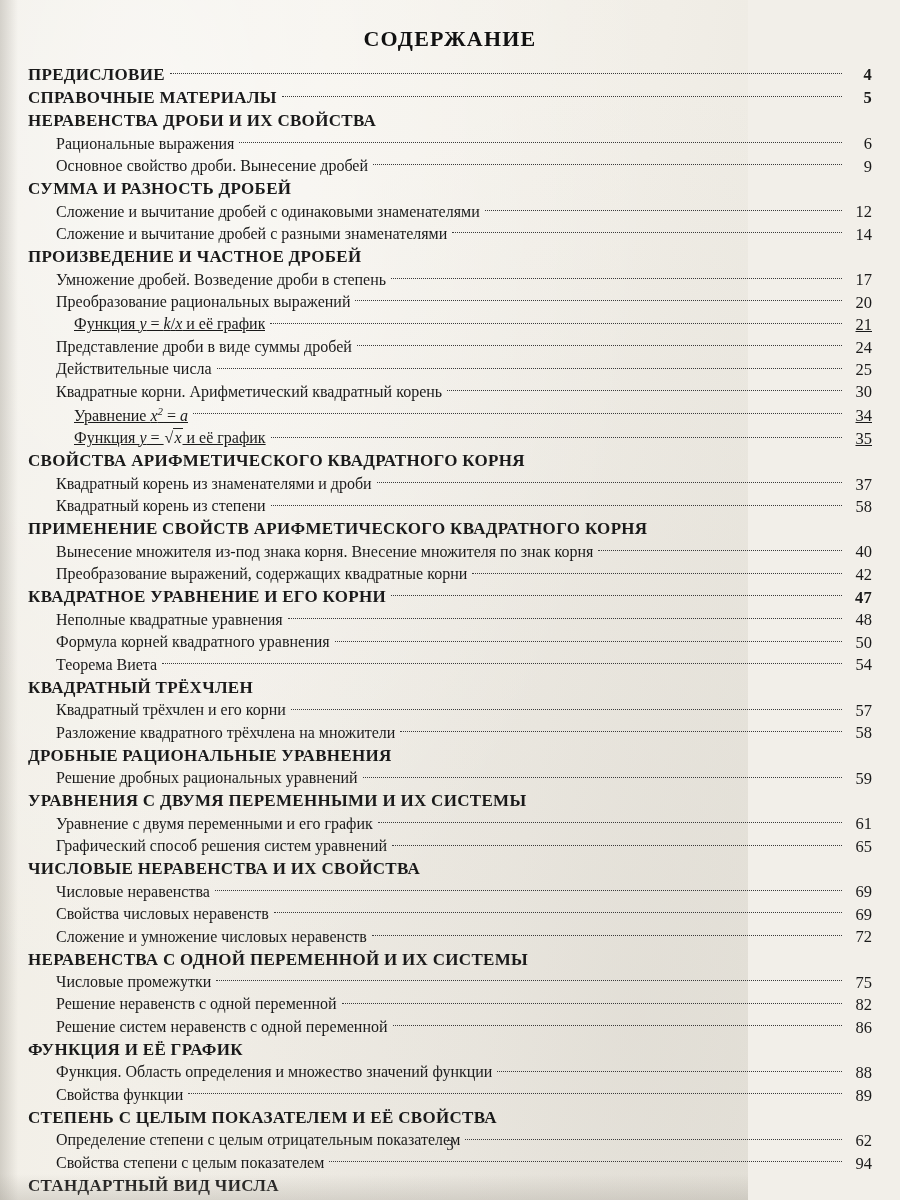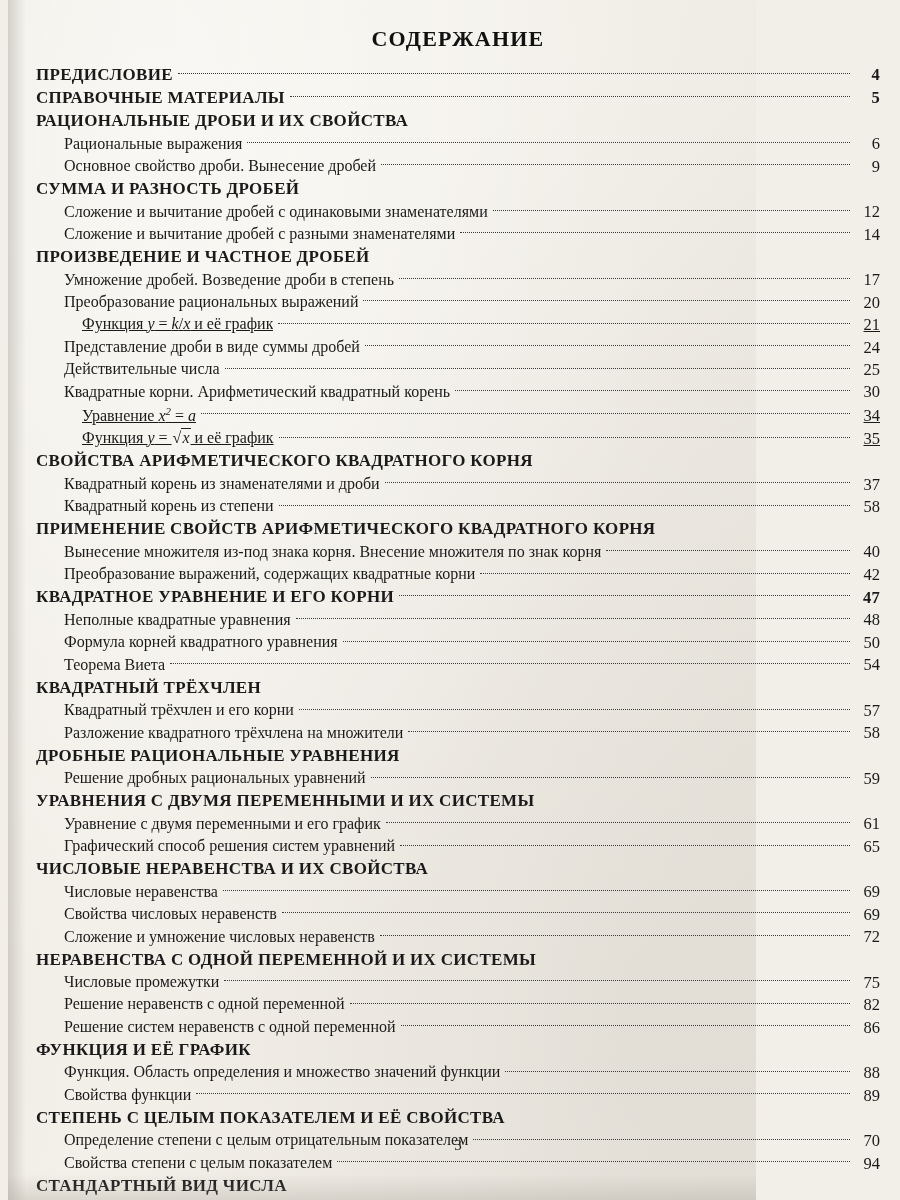--- a/index.html
+++ b/index.html
@@ -10,21 +10,21 @@
     width: 900px;
     height: 1200px;
     background: #f2efe9;
     font-family: "Liberation Serif", serif;
     color: #1a1a1a;
     position: relative;
     overflow: hidden;
   }
   .page {
     position: absolute;
-    left: 8px; top: 0;
+    left: 0; top: 0;
     width: 748px;
     height: 1200px;
     background: linear-gradient(100deg, #efece4 0%, #f4f1ea 35%, #f1eee7 70%, #eae7df 100%);
   }
   .paper-tint {
     position: absolute;
     inset: 0;
     background:
       radial-gradient(ellipse at 20% 10%, rgba(255,255,255,0.55), rgba(255,255,255,0) 60%),
       radial-gradient(ellipse at 85% 85%, rgba(200,195,185,0.30), rgba(255,255,255,0) 65%);
@@ -139,21 +139,21 @@
           <span class="label">ПРЕДИСЛОВИЕ</span>
           <span class="dots"></span>
           <span class="page-num">4</span>
         </div>
         <div class="entry level-0">
           <span class="label">СПРАВОЧНЫЕ МАТЕРИАЛЫ</span>
           <span class="dots"></span>
           <span class="page-num">5</span>
         </div>
         <div class="entry level-0 nodots">
-          <span class="label">РАЦИОНАЛЬНЫЕ ДРОБИ И ИХ СВОЙСТВА</span>
+          <span class="label">НЕРАВЕНСТВА ДРОБИ И ИХ СВОЙСТВА</span>
           <span class="dots"></span>
           <span class="page-num"></span>
         </div>
         <div class="entry level-1">
           <span class="label">Рациональные выражения</span>
           <span class="dots"></span>
           <span class="page-num">6</span>
         </div>
         <div class="entry level-1">
           <span class="label">Основное свойство дроби.  Вынесение дробей</span>
@@ -366,21 +366,21 @@
           <span class="page-num">89</span>
         </div>
         <div class="entry level-0 nodots">
           <span class="label">СТЕПЕНЬ С ЦЕЛЫМ ПОКАЗАТЕЛЕМ И ЕЁ СВОЙСТВА</span>
           <span class="dots"></span>
           <span class="page-num"></span>
         </div>
         <div class="entry level-1">
           <span class="label">Определение степени с целым отрицательным показателем</span>
           <span class="dots"></span>
-          <span class="page-num">70</span>
+          <span class="page-num">62</span>
         </div>
         <div class="entry level-1">
           <span class="label">Свойства степени с целым показателем</span>
           <span class="dots"></span>
           <span class="page-num">94</span>
         </div>
         <div class="entry level-0 nodots">
           <span class="label">СТАНДАРТНЫЙ ВИД ЧИСЛА</span>
           <span class="page-num"></span>
         </div>

